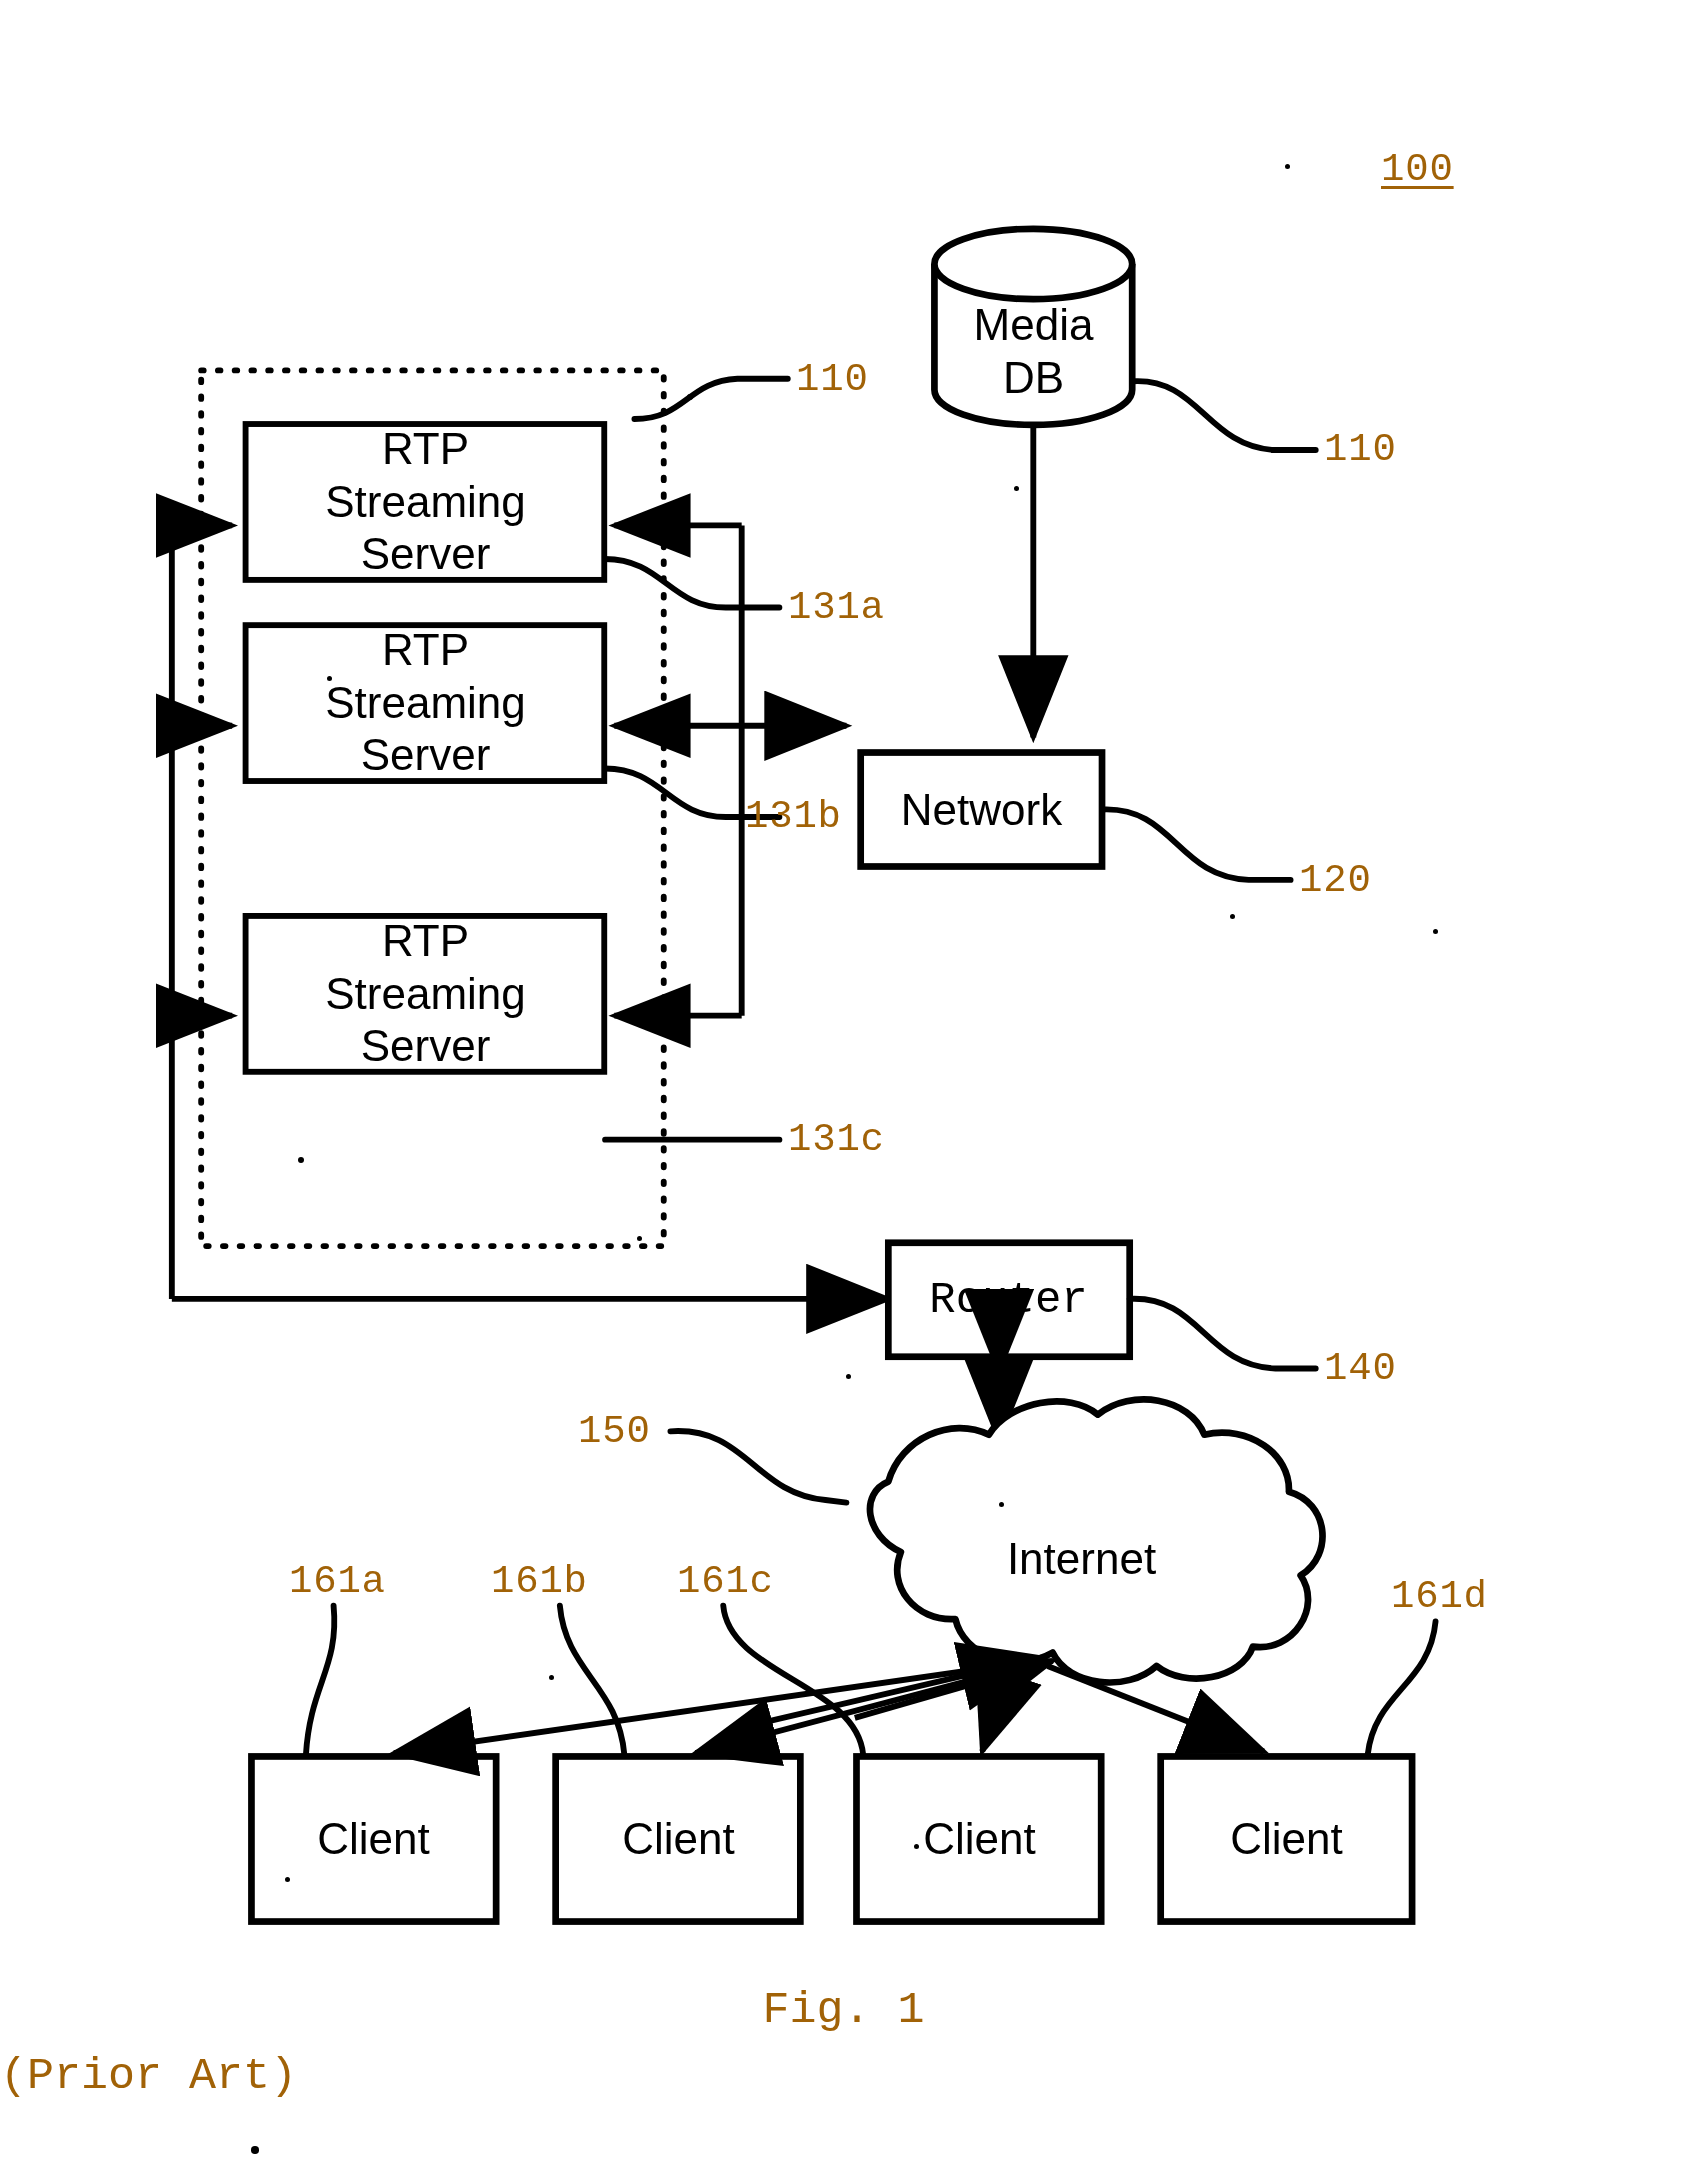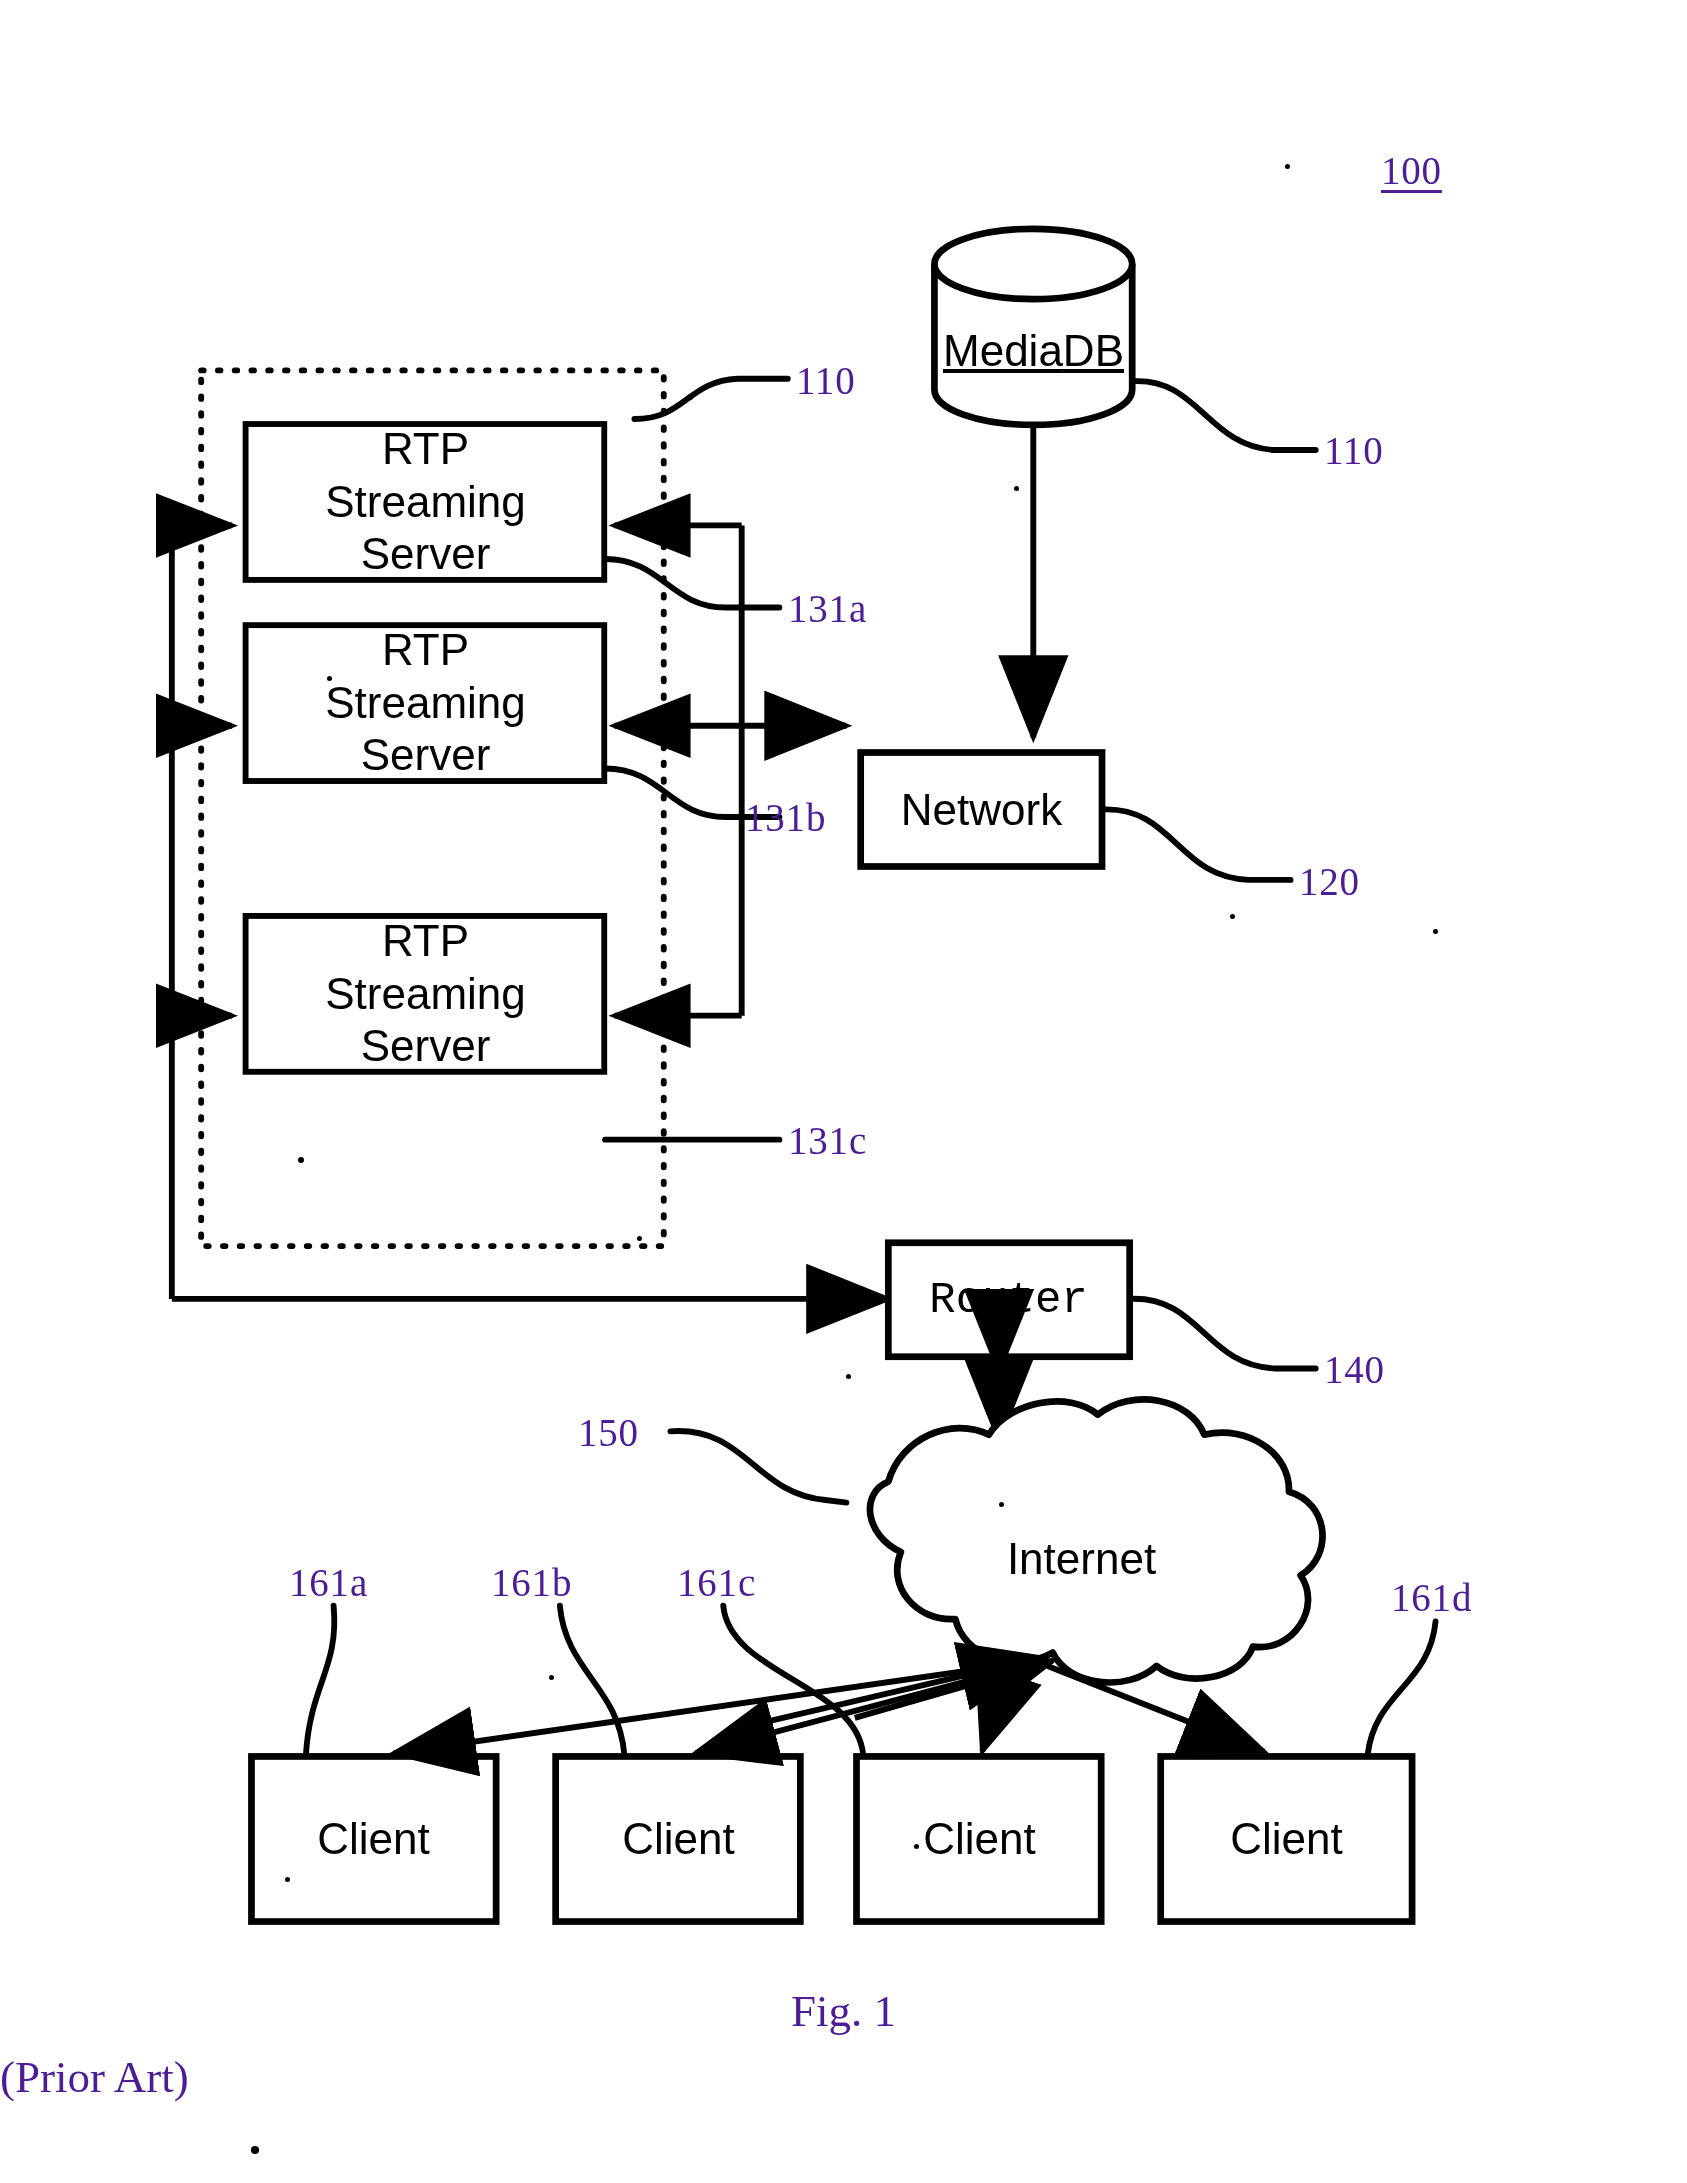--- a/index.html
+++ b/index.html
@@ -7,22 +7,22 @@
     position:relative;
     width:1687px;height:2183px;
     background:#ffffff;
     font-family:"Liberation Sans","DejaVu Sans",sans-serif;
     color:#000;
     overflow:hidden;
   }
   #figsvg{position:absolute;left:0;top:0;width:1687px;height:2183px;}
   .lbl{
     position:absolute;
-    font-family:Liberation Serif, serif;
-    color:#4c1d95;
+    font-family:Liberation Mono, monospace;
+    color:#a16207;
     white-space:nowrap;
     line-height:1.12;
   }
   .ref{font-size:39px;letter-spacing:0.8px;}
   .ref-top{font-size:39px;letter-spacing:0.8px;text-decoration:underline;text-underline-offset:5.9px;}
   .boxtext{
     position:absolute;
     display:flex;align-items:center;justify-content:center;
     text-align:center;
     font-size:44px;
@@ -122,21 +122,21 @@
 
     <path d="M398,1916 C405,1990 370,2010 365,2094" fill="none" stroke="#000" stroke-width="7" stroke-linecap="round"></path>
     <path d="M668,1916 C675,1995 738,2012 745,2094" fill="none" stroke="#000" stroke-width="7" stroke-linecap="round"></path>
     <path d="M863,1916 C870,1998 1022,2010 1030,2094" fill="none" stroke="#000" stroke-width="7" stroke-linecap="round"></path>
     <path d="M1713,1935 C1706,2010 1640,2020 1632,2094" fill="none" stroke="#000" stroke-width="7" stroke-linecap="round"></path>
 
   </svg>
 
   <div class="lbl ref-top" style="left:1381px;top:149px;">100</div>
 
-  <div class="boxtext" style="left:943px;top:293px;width:181px;height:117px;flex-direction:row;text-decoration:underline;">
+  <div class="boxtext" style="left:943px;top:293px;width:181px;height:117px;flex-direction:column;">
     <span>Media</span>
     <span>DB</span>
   </div>
   <div class="lbl ref" style="left:1324px;top:429px;">110</div>
 
   <div class="lbl ref" style="left:796px;top:359px;">110</div>
 
   <div class="boxtext" style="left:246px;top:424px;width:359px;height:156px;flex-direction:column;">
     <span>RTP</span>
     <span>Streaming</span>

